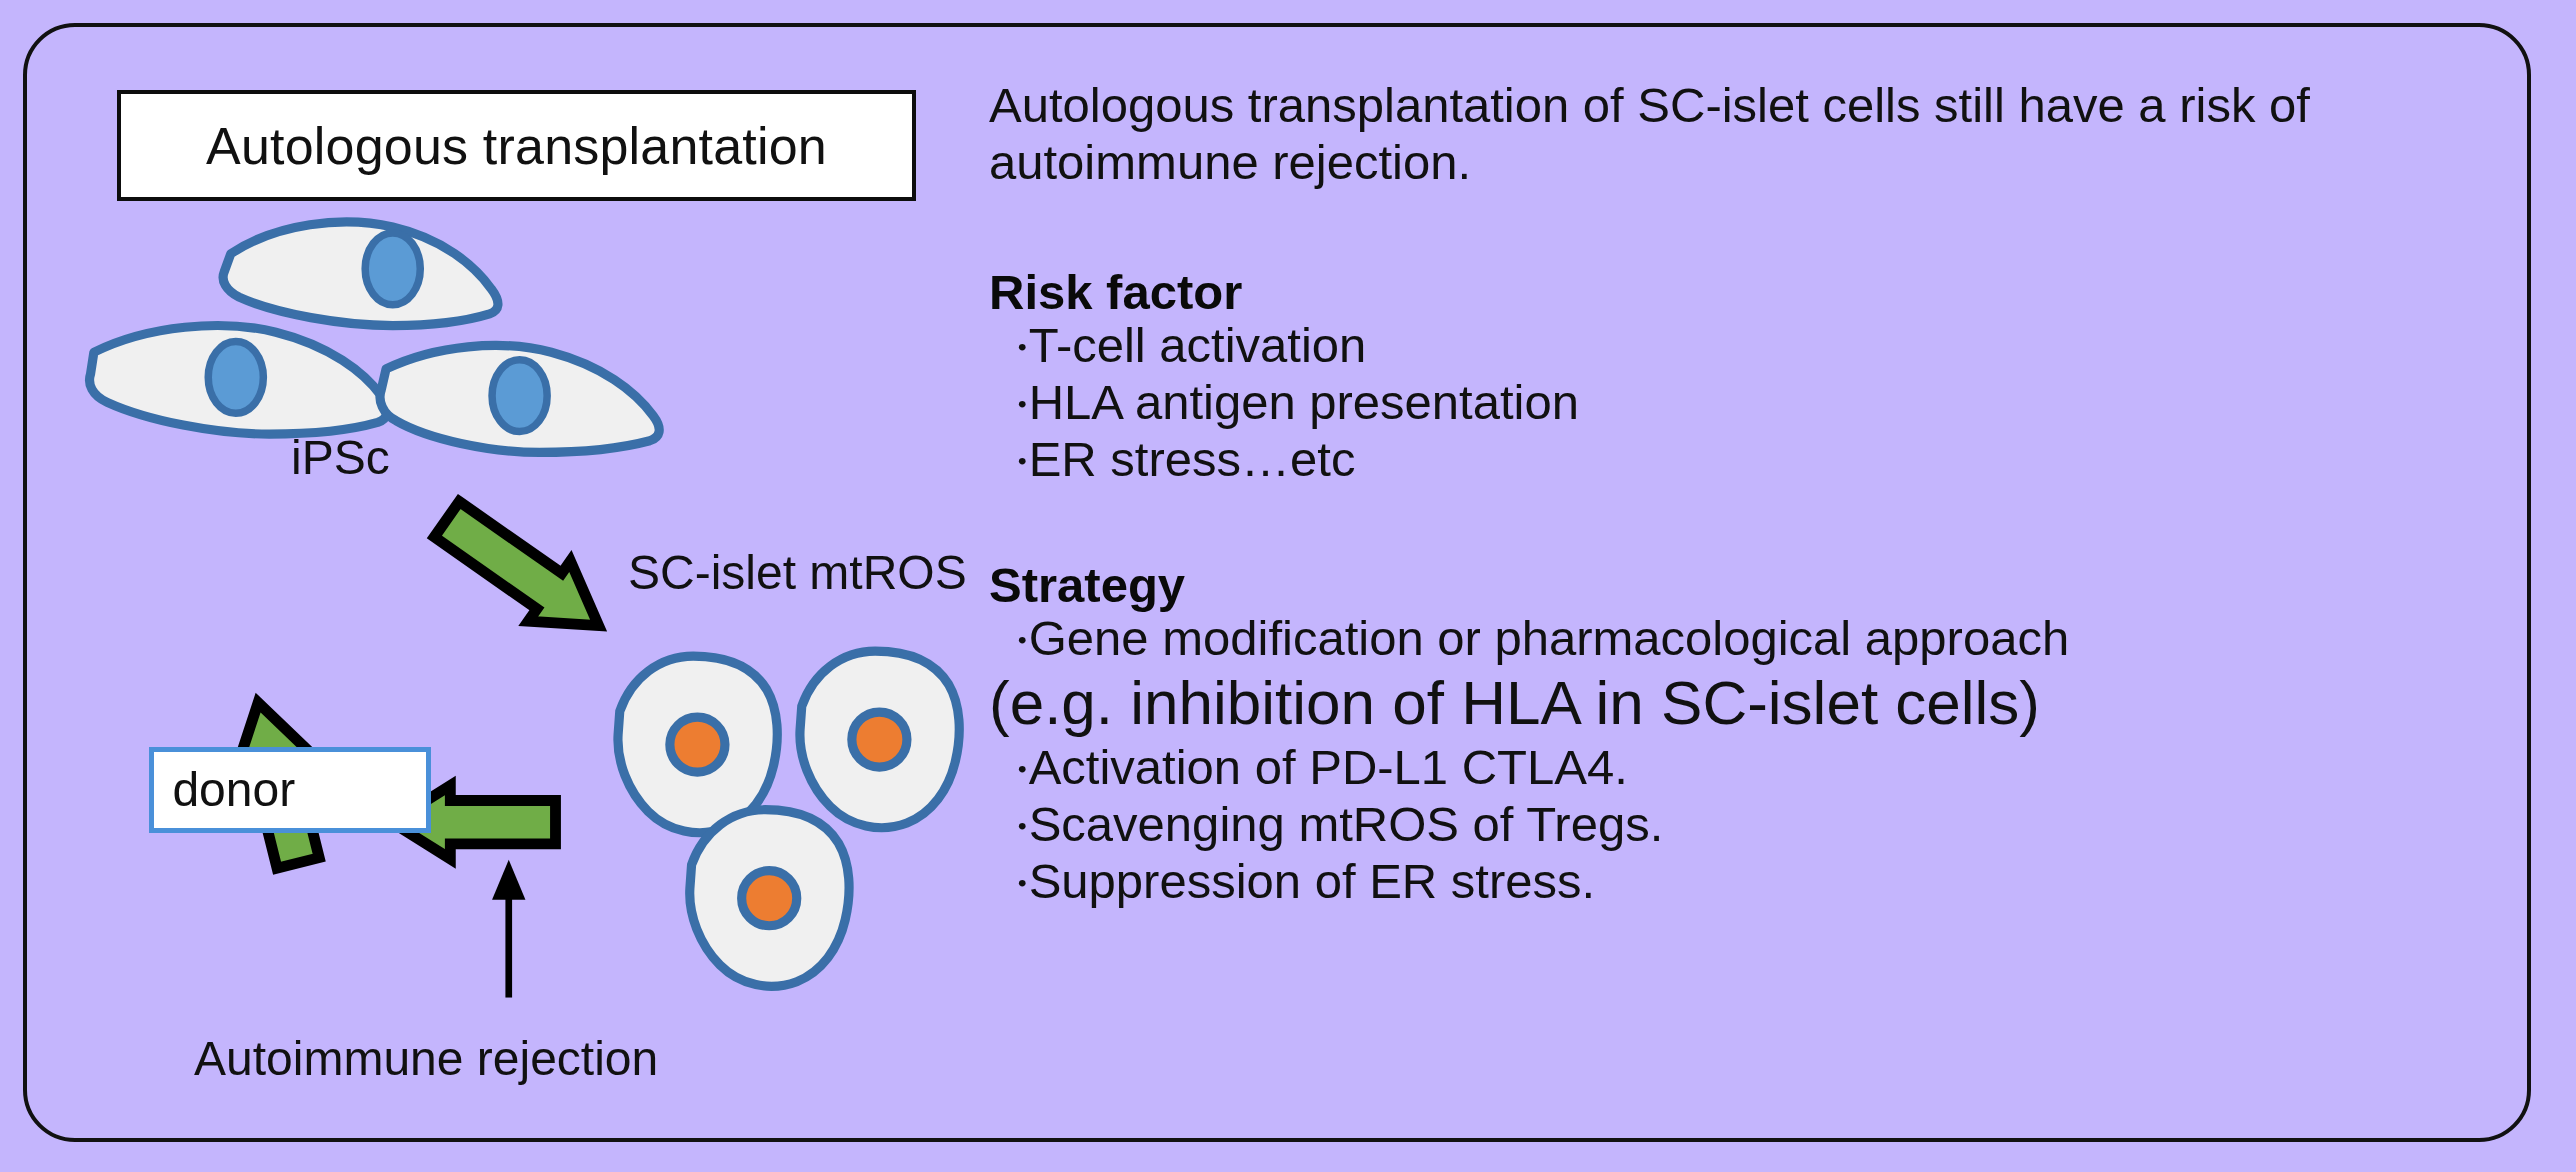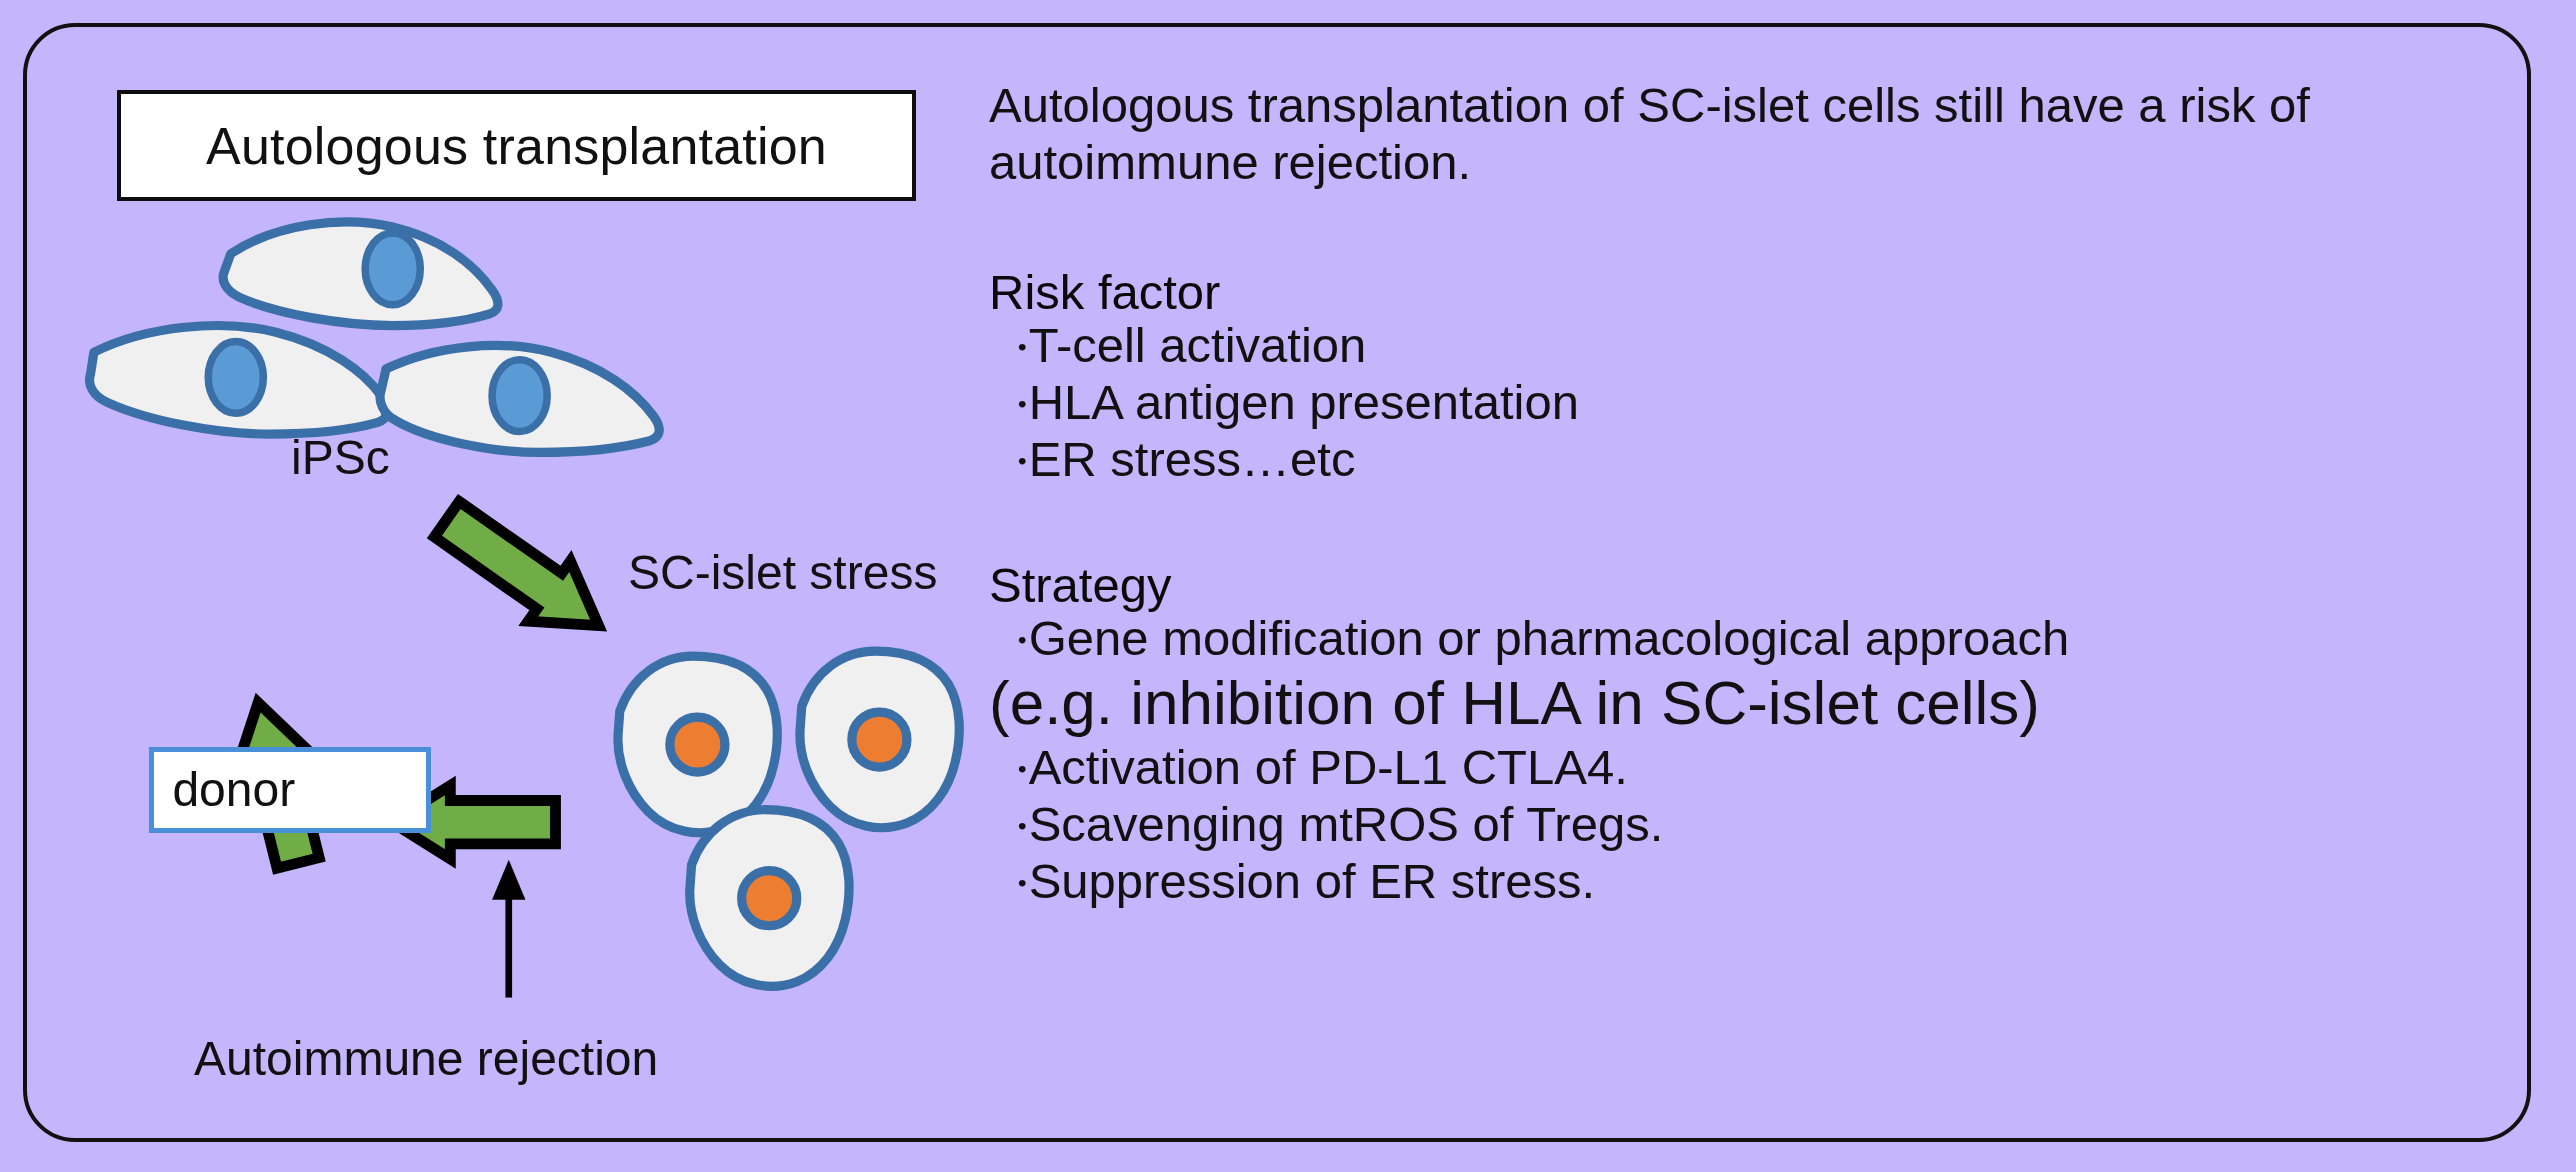--- a/index.html
+++ b/index.html
@@ -103,21 +103,21 @@
   .intro-paragraph {
     font-size: 49px;
     line-height: 1.16;
     color: #111111;
     margin: 0;
     width: 1511px;
   }
   .section { margin-top: 0; }
   .section-heading {
     font-size: 49px;
-    font-weight: normal;
+    font-weight: bold;
     line-height: 1;
     color: #0a0a0a;
     margin: 0;
   }
   .bullet-list {
     list-style: none;
     margin: 0;
     padding: 0;
   }
   .bullet-item {
@@ -219,21 +219,21 @@
         <path d="M 828 1036 C 842 996 876 970 916 970 C 958 970 988 984 1004 1010
                  C 1018 1034 1020 1068 1012 1102 C 1004 1136 984 1164 954 1176
                  C 922 1188 886 1180 862 1156 C 838 1132 824 1096 826 1064 Z" fill="#F0F0F0" stroke="#3A6FA8" stroke-width="11" stroke-linejoin="round"></path>
         <circle cx="921" cy="1076" r="33" fill="#ED7D31" stroke="#3A6FA8" stroke-width="11"></circle>
       </g>
     </g>
   </svg>
 
   <div class="diagram-label label-ipsc">iPSc</div>
 
-  <div class="diagram-label label-scislet">SC-islet stress</div>
+  <div class="diagram-label label-scislet">SC-islet mtROS</div>
 
   <div class="donor-box">
     <span class="donor-label">donor</span>
   </div>
 
   <div class="diagram-label label-autoimmune">Autoimmune rejection</div>
 
   <div class="text-column">
 
     <p class="intro-paragraph">Autologous transplantation of SC-islet cells still have a risk of autoimmune rejection.</p>

